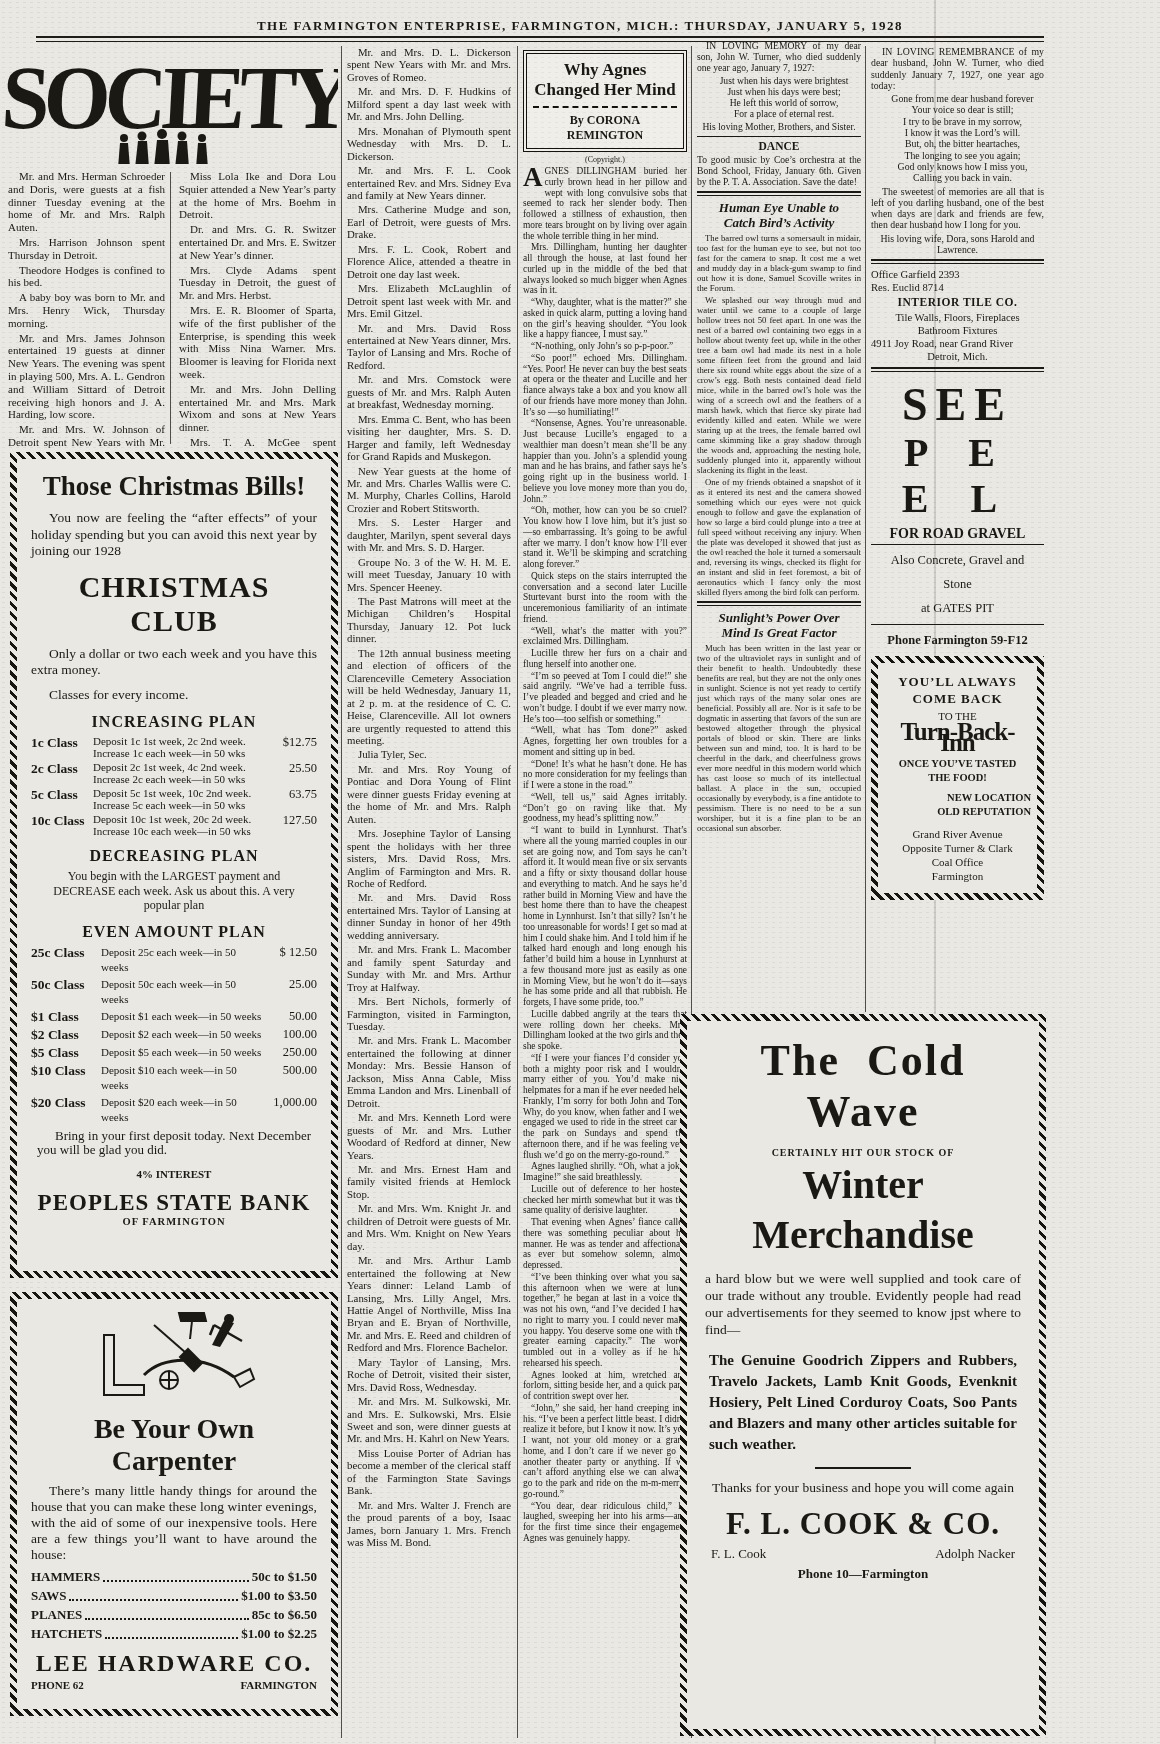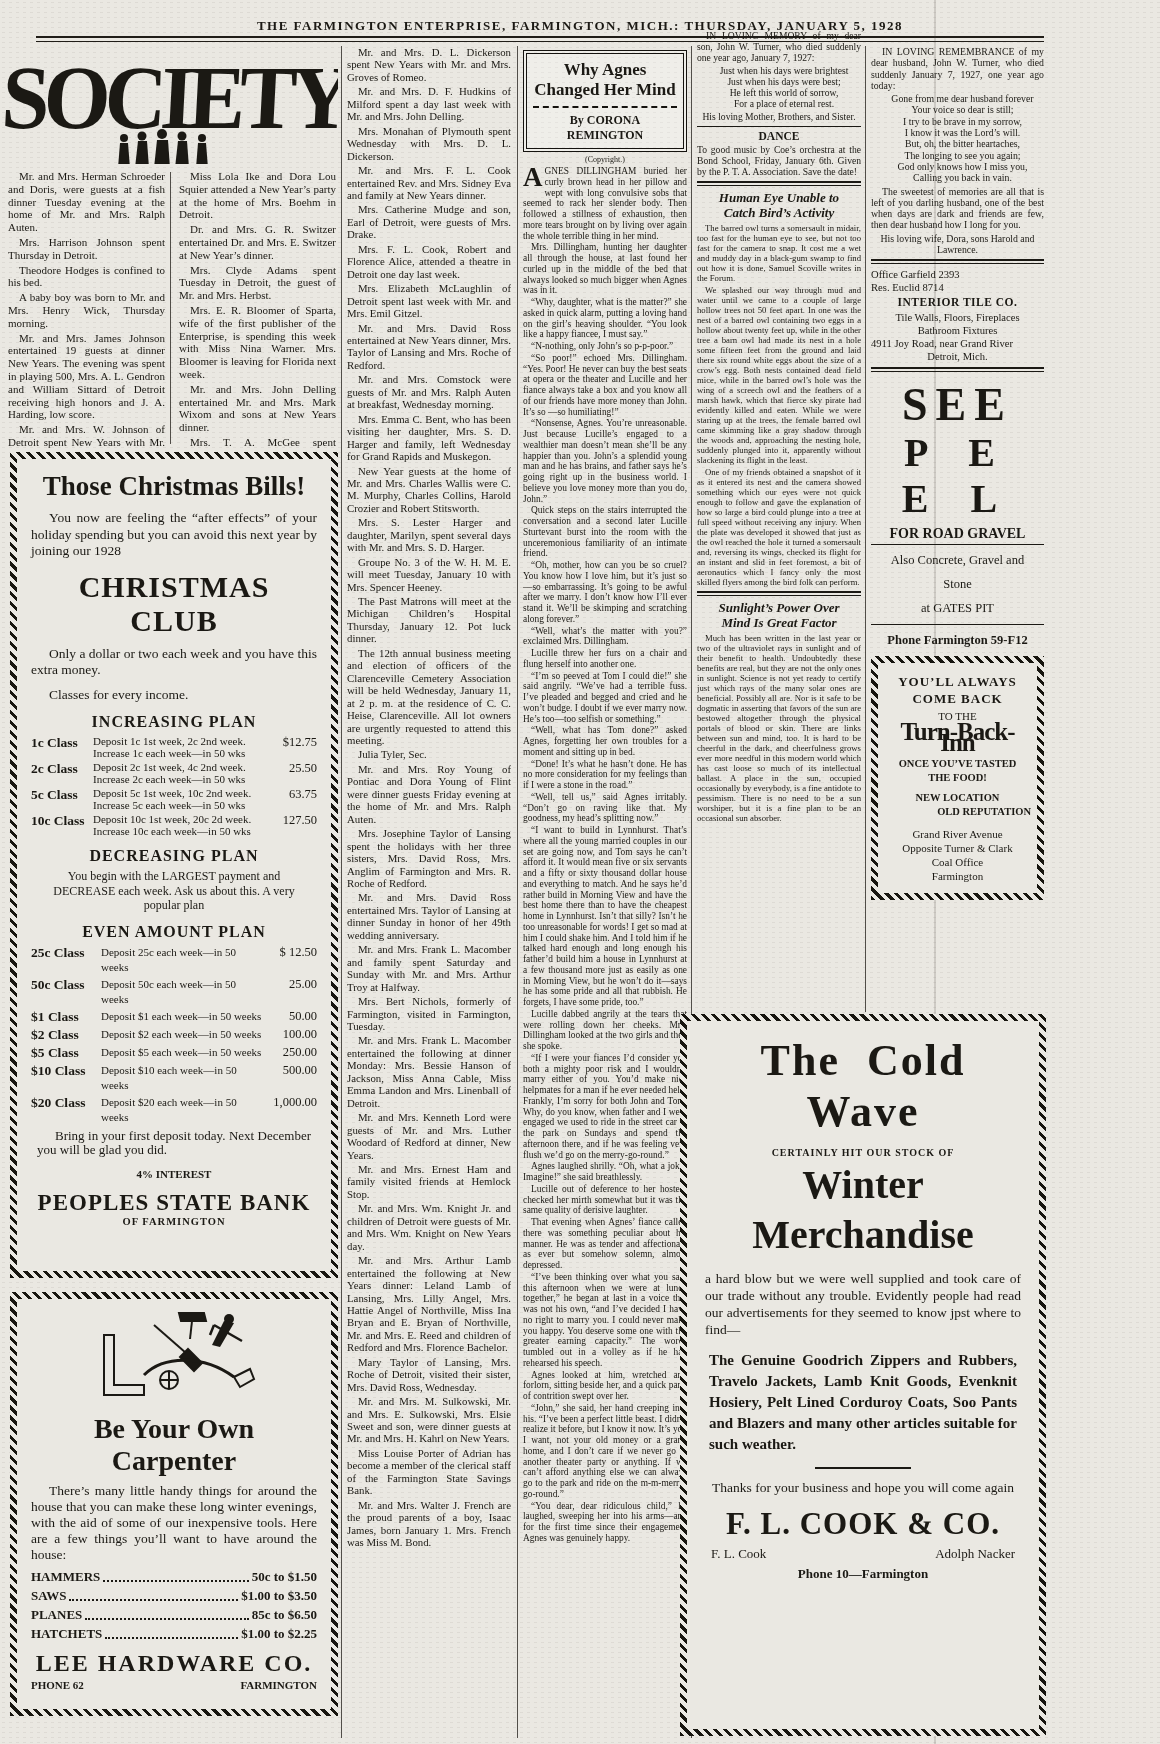--- a/index.html
+++ b/index.html
@@ -26,21 +26,21 @@
   .col4{left:523px;top:50px;width:164px;height:1690px;overflow:hidden;}
   .story-box{border:4px double #15130f;padding:6px 4px 5px;text-align:center;background:rgba(255,255,255,0.25);}
   .story-title{font-size:17px;font-weight:bold;line-height:20px;}
   .story-dash{border-top:2px dashed #15130f;margin:6px 2px 5px;}
   .story-byline{font-size:12px;font-weight:bold;}
   .story-copy{text-align:center;font-size:8px;margin:3px 0 2px;}
   .story-body{font-size:9.4px;line-height:10.75px;text-align:justify;}
   .story-body p{margin:0 0 1px;text-indent:8px;}
   .dropcap{float:left;font-size:27px;line-height:22px;font-weight:bold;padding-right:2px;}
   
-  .col5{left:697px;top:30px;width:164px;height:964px;overflow:hidden;font-size:9.6px;line-height:11px;text-align:justify;}
+  .col5{left:697px;top:40px;width:164px;height:964px;overflow:hidden;font-size:9.6px;line-height:11px;text-align:justify;}
   .col5 .p{text-indent:9px;}
   .poem{margin:1px 0 2px 10px;text-align:center;}
   .attrib{text-align:center;margin:1px 0 3px;}
   .rule1{border-top:1px solid #1b1914;margin:4px 0;}
   .rule2{border-top:2px solid #1b1914;border-bottom:1px solid #1b1914;height:2px;margin:4px 0;}
   .feat-head{font-size:13px;line-height:15px;font-weight:bold;font-style:italic;text-align:center;margin:4px 0 3px;}
   .feat-body{font-size:8.7px;line-height:10px;}
   .feat-body p{margin:0 0 2px;text-indent:8px;}
   .dance-head{text-align:center;font-weight:bold;font-size:11.5px;margin:2px 0;}
   
@@ -323,22 +323,22 @@
     </div>
     <div class="story-copy">(Copyright.)</div>
     <div class="story-body">
       <p style="text-indent:0;"><span class="dropcap">A</span><span>GNES DILLINGHAM buried her curly brown head in her pillow and wept with long convulsive sobs that seemed to rack her slender body. Then followed a stillness of exhaustion, then more tears brought on by living over again the whole terrible thing in her mind.</span></p>
       <div>
           <p>Mrs. Dillingham, hunting her daughter all through the house, at last found her curled up in the middle of the bed that always looked so much bigger when Agnes was in it.</p>
           <p>“Why, daughter, what is the matter?” she asked in quick alarm, putting a loving hand on the girl’s heaving shoulder. “You look like a happy fiancee, I must say.”</p>
           <p>“N-nothing, only John’s so p-p-poor.”</p>
           <p>“So poor!” echoed Mrs. Dillingham. “Yes. Poor! He never can buy the best seats at opera or the theater and Lucille and her fiance always take a box and you know all of our friends have more money than John. It’s so —so humiliating!”</p>
           <p>“Nonsense, Agnes. You’re unreasonable. Just because Lucille’s engaged to a wealthier man doesn’t mean she’ll be any happier than you. John’s a splendid young man and he has brains, and father says he’s going right up in the business world. I believe you love money more than you do, John.”</p>
+          <p>“Oh, mother, how can you be so cruel? You know how I love him, but it’s just so—so embarrassing. It’s going to be awful after we marry. I don’t know how I’ll ever stand it. We’ll be skimping and scratching along forever.”</p>
           <p>Quick steps on the stairs interrupted the conversation and a second later Lucille Sturtevant burst into the room with the unceremonious familiarity of an intimate friend.</p>
-          <p>“Oh, mother, how can you be so cruel? You know how I love him, but it’s just so—so embarrassing. It’s going to be awful after we marry. I don’t know how I’ll ever stand it. We’ll be skimping and scratching along forever.”</p>
           <p>“Well, what’s the matter with you?” exclaimed Mrs. Dillingham.</p>
           <p>Lucille threw her furs on a chair and flung herself into another one.</p>
           <p>“I’m so peeved at Tom I could die!” she said angrily. “We’ve had a terrible fuss. I’ve pleaded and begged and cried and he won’t budge. I doubt if we ever marry now. He’s too—too selfish or something.”</p>
           <p>“Well, what has Tom done?” asked Agnes, forgetting her own troubles for a moment and sitting up in bed.</p>
           <p>“Done! It’s what he hasn’t done. He has no more consideration for my feelings than if I were a stone in the road.”</p>
           <p>“Well, tell us,” said Agnes irritably. “Don’t go on raving like that. My goodness, my head’s splitting now.”</p>
           <p>“I want to build in Lynnhurst. That’s where all the young married couples in our set are going now, and Tom says he can’t afford it. It would mean five or six servants and a fifty or sixty thousand dollar house and everything to match. And he says he’d rather build in Morning View and have the best home there than to have the cheapest home in Lynnhurst. Isn’t that silly? Isn’t he too unreasonable for words! I get so mad at him I could shake him. And I told him if he talked hard enough and long enough his father’d build him a house in Lynnhurst at a few thousand more just as easily as one in Morning View, but he won’t do it—says he has some pride and all that rubbish. He forgets, I have some pride, too.”</p>
           <p>Lucille dabbed angrily at the tears that were rolling down her cheeks. Mrs. Dillingham looked at the two girls and then she spoke.</p>
           <p>“If I were your fiances I’d consider you both a mighty poor risk and I wouldn’t marry either of you. You’d make nice helpmates for a man if he ever needed help. Frankly, I’m sorry for both John and Tom. Why, do you know, when father and I were engaged we used to ride in the street car to the park on Sundays and spend the afternoon there, and if he was feeling very flush we’d go on the merry-go-round.”</p>
           <p>Agnes laughed shrilly. “Oh, what a joke! Imagine!” she said breathlessly.</p>
@@ -431,21 +431,21 @@
       <div class="peel-line" style="font-weight:bold;">Phone Farmington 59-F12</div>
     </div>
     <div class="hatch inn">
       <div class="hatch-inner inn-inner">
         <div class="inn-line1">YOU’LL ALWAYS</div>
         <div class="inn-line1">COME BACK</div>
         <div class="inn-to">TO THE</div>
         <div class="inn-name">Turn-Back-Inn</div>
         <div class="inn-small">ONCE YOU’VE TASTED</div>
         <div class="inn-small">THE FOOD!</div>
-        <div class="inn-small" style="margin-top:6px;text-align:center;">NEW LOCATION</div>
+        <div class="inn-small" style="margin-top:6px;text-align:right;">NEW LOCATION</div>
         <div class="inn-small" style="text-align:right;">OLD REPUTATION</div>
         <div class="inn-loc">Grand River Avenue</div>
         <div class="inn-loc" style="margin-top:0;">Opposite Turner &amp; Clark</div>
         <div class="inn-loc" style="margin-top:0;">Coal Office</div>
         <div class="inn-loc" style="margin-top:0;">Farmington</div>
       </div>
     </div>
   </div>
 
   <div class="abs hatch coldwave">

